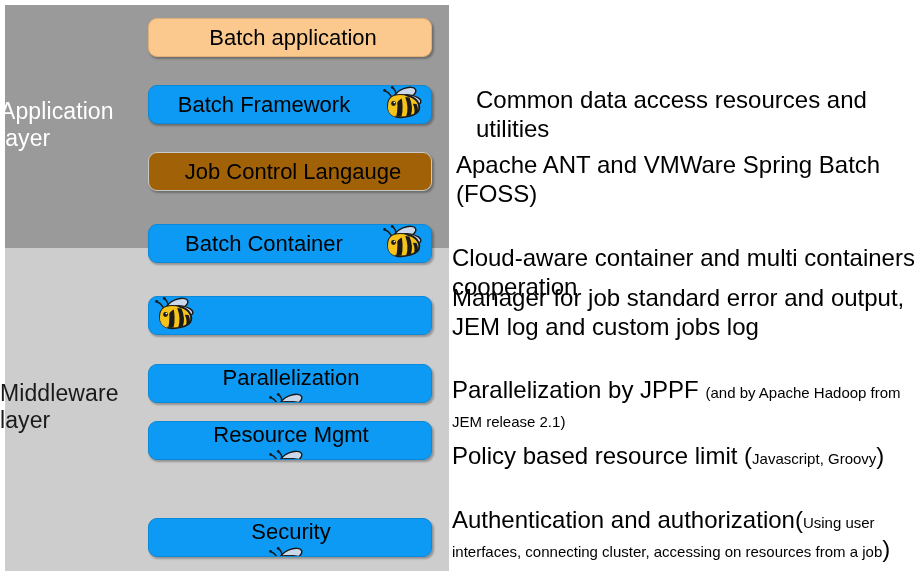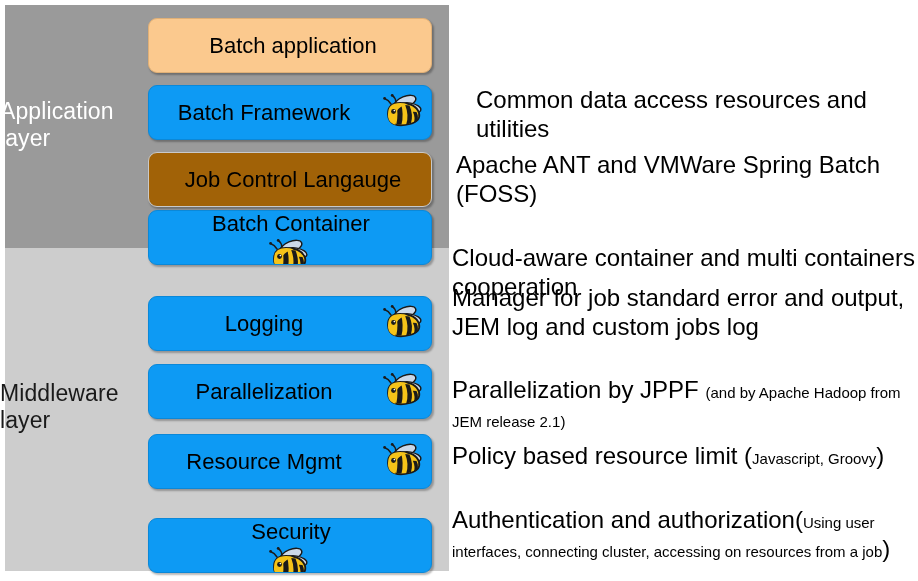--- a/index.html
+++ b/index.html
@@ -55,21 +55,21 @@
   .layer-caption.middleware {
     top: 380px;
     color: #1a1a1a;
   }
 
   
   .box {
     position: absolute;
     left: 148px;
     width: 284px;
-    height: 55px;
+    height: 39px;
     border-radius: 9px;
     box-sizing: border-box;
     box-shadow: 1.5px 2px 2px rgba(0,0,0,0.28);
     display: flex;
     align-items: center;
     overflow: hidden;
   }
   .box .box-label {
     flex: 1 1 auto;
     text-align: center;
@@ -154,21 +154,21 @@
           <circle cx="14.2" cy="2.4" r="1.4" fill="#1a1a1a"></circle>
         </g>
       </svg>
     </span>
   </div>
 
   <div class="box grey no-icon" style="top:152px;">
     <span class="box-label">Job Control Langauge</span>
   </div>
 
-  <div class="box blue has-icon" style="top:210px;flex-direction:column;">
+  <div class="box blue has-icon" style="top:224px;">
     <span class="box-label">Batch Container</span>
     <span class="bee-slot">
       <svg width="48" height="40" viewBox="0 0 48 40" aria-hidden="true">
         <ellipse cx="27" cy="9" rx="11.5" ry="5.5" transform="rotate(-22 27 9)" fill="#cbd8e9" stroke="#1a1a1a" stroke-width="1.4"></ellipse>
         <ellipse cx="32" cy="15" rx="11" ry="5" transform="rotate(10 32 15)" fill="#cbd8e9" stroke="#1a1a1a" stroke-width="1.4"></ellipse>
         <path d="M10 21 q0 -11 12 -11 q16 0 19 10 q2 8 -9 11 q-14 4 -20 -3 q-2 -3 -2 -7 z" fill="#f5c319" stroke="#1a1a1a" stroke-width="1.8"></path>
         <path d="M23 10.4 q3 11 0.5 21.2 q-3.2 0.4 -5.2 -0.2 q2.4 -10.4 -0.2 -20.6 z" fill="#1a1a1a"></path>
         <path d="M31.5 12.6 q4 9.6 1.5 17.4 q-2.6 1.2 -4.8 1.4 q3 -9 -1 -19.4 z" fill="#1a1a1a"></path>
         <path d="M38.5 19 q2.5 5.2 0.6 9 q-1.6 1.6 -3.4 2.2 q2 -5 -0.8 -11.4 z" fill="#1a1a1a"></path>
         <path d="M10 21 q0 -11 12 -11 q4.5 0 7.5 1.4 q-8 1.6 -11 7 q-3 5.4 -1 13.4 q-5 -1.4 -6.6 -5 q-1.2 -2.6 -0.9 -5.8 z" fill="#f5c319"></path>
@@ -176,62 +176,61 @@
         <circle cx="16.3" cy="17.6" r="0.8" fill="#ffffff"></circle>
         <path d="M13 11 q-2.5 -4 -6 -5.2" fill="none" stroke="#1a1a1a" stroke-width="1.5" stroke-linecap="round"></path>
         <path d="M18 9.2 q-0.5 -4.6 -3.5 -6.6" fill="none" stroke="#1a1a1a" stroke-width="1.5" stroke-linecap="round"></path>
         <circle cx="6.6" cy="5.4" r="1.4" fill="#1a1a1a"></circle>
         <circle cx="14.2" cy="2.4" r="1.4" fill="#1a1a1a"></circle>
       </svg>
     </span>
   </div>
 
   <div class="box blue has-icon" style="top:296px;">
-    <span class="box-label">Logging</span>
-    <span class="bee-slot">
-      <svg width="48" height="40" viewBox="0 0 48 40" aria-hidden="true">
-        <ellipse cx="27" cy="9" rx="11.5" ry="5.5" transform="rotate(-22 27 9)" fill="#cbd8e9" stroke="#1a1a1a" stroke-width="1.4"></ellipse>
-        <ellipse cx="32" cy="15" rx="11" ry="5" transform="rotate(10 32 15)" fill="#cbd8e9" stroke="#1a1a1a" stroke-width="1.4"></ellipse>
-        <path d="M10 21 q0 -11 12 -11 q16 0 19 10 q2 8 -9 11 q-14 4 -20 -3 q-2 -3 -2 -7 z" fill="#f5c319" stroke="#1a1a1a" stroke-width="1.8"></path>
-        <path d="M23 10.4 q3 11 0.5 21.2 q-3.2 0.4 -5.2 -0.2 q2.4 -10.4 -0.2 -20.6 z" fill="#1a1a1a"></path>
-        <path d="M31.5 12.6 q4 9.6 1.5 17.4 q-2.6 1.2 -4.8 1.4 q3 -9 -1 -19.4 z" fill="#1a1a1a"></path>
-        <path d="M38.5 19 q2.5 5.2 0.6 9 q-1.6 1.6 -3.4 2.2 q2 -5 -0.8 -11.4 z" fill="#1a1a1a"></path>
-        <path d="M10 21 q0 -11 12 -11 q4.5 0 7.5 1.4 q-8 1.6 -11 7 q-3 5.4 -1 13.4 q-5 -1.4 -6.6 -5 q-1.2 -2.6 -0.9 -5.8 z" fill="#f5c319"></path>
-        <circle cx="15.5" cy="18.5" r="2.4" fill="#1a1a1a"></circle>
-        <circle cx="16.3" cy="17.6" r="0.8" fill="#ffffff"></circle>
-        <path d="M13 11 q-2.5 -4 -6 -5.2" fill="none" stroke="#1a1a1a" stroke-width="1.5" stroke-linecap="round"></path>
-        <path d="M18 9.2 q-0.5 -4.6 -3.5 -6.6" fill="none" stroke="#1a1a1a" stroke-width="1.5" stroke-linecap="round"></path>
-        <circle cx="6.6" cy="5.4" r="1.4" fill="#1a1a1a"></circle>
-        <circle cx="14.2" cy="2.4" r="1.4" fill="#1a1a1a"></circle>
-      </svg>
-    </span>
-  </div>
-
-  <div class="box blue has-icon" style="top:364px;">
+    <span class="bee-slot">
+      <svg width="48" height="40" viewBox="0 0 48 40" aria-hidden="true">
+        <ellipse cx="27" cy="9" rx="11.5" ry="5.5" transform="rotate(-22 27 9)" fill="#cbd8e9" stroke="#1a1a1a" stroke-width="1.4"></ellipse>
+        <ellipse cx="32" cy="15" rx="11" ry="5" transform="rotate(10 32 15)" fill="#cbd8e9" stroke="#1a1a1a" stroke-width="1.4"></ellipse>
+        <path d="M10 21 q0 -11 12 -11 q16 0 19 10 q2 8 -9 11 q-14 4 -20 -3 q-2 -3 -2 -7 z" fill="#f5c319" stroke="#1a1a1a" stroke-width="1.8"></path>
+        <path d="M23 10.4 q3 11 0.5 21.2 q-3.2 0.4 -5.2 -0.2 q2.4 -10.4 -0.2 -20.6 z" fill="#1a1a1a"></path>
+        <path d="M31.5 12.6 q4 9.6 1.5 17.4 q-2.6 1.2 -4.8 1.4 q3 -9 -1 -19.4 z" fill="#1a1a1a"></path>
+        <path d="M38.5 19 q2.5 5.2 0.6 9 q-1.6 1.6 -3.4 2.2 q2 -5 -0.8 -11.4 z" fill="#1a1a1a"></path>
+        <path d="M10 21 q0 -11 12 -11 q4.5 0 7.5 1.4 q-8 1.6 -11 7 q-3 5.4 -1 13.4 q-5 -1.4 -6.6 -5 q-1.2 -2.6 -0.9 -5.8 z" fill="#f5c319"></path>
+        <circle cx="15.5" cy="18.5" r="2.4" fill="#1a1a1a"></circle>
+        <circle cx="16.3" cy="17.6" r="0.8" fill="#ffffff"></circle>
+        <path d="M13 11 q-2.5 -4 -6 -5.2" fill="none" stroke="#1a1a1a" stroke-width="1.5" stroke-linecap="round"></path>
+        <path d="M18 9.2 q-0.5 -4.6 -3.5 -6.6" fill="none" stroke="#1a1a1a" stroke-width="1.5" stroke-linecap="round"></path>
+        <circle cx="6.6" cy="5.4" r="1.4" fill="#1a1a1a"></circle>
+        <circle cx="14.2" cy="2.4" r="1.4" fill="#1a1a1a"></circle>
+      </svg>
+    </span>
+  </div>
+
+  <div class="box blue has-icon" style="top:364px;flex-direction:column;">
     <span class="box-label">Parallelization</span>
     <span class="bee-slot">
       <svg width="48" height="40" viewBox="0 0 48 40" aria-hidden="true">
         <ellipse cx="27" cy="9" rx="11.5" ry="5.5" transform="rotate(-22 27 9)" fill="#cbd8e9" stroke="#1a1a1a" stroke-width="1.4"></ellipse>
         <ellipse cx="32" cy="15" rx="11" ry="5" transform="rotate(10 32 15)" fill="#cbd8e9" stroke="#1a1a1a" stroke-width="1.4"></ellipse>
         <path d="M10 21 q0 -11 12 -11 q16 0 19 10 q2 8 -9 11 q-14 4 -20 -3 q-2 -3 -2 -7 z" fill="#f5c319" stroke="#1a1a1a" stroke-width="1.8"></path>
         <path d="M23 10.4 q3 11 0.5 21.2 q-3.2 0.4 -5.2 -0.2 q2.4 -10.4 -0.2 -20.6 z" fill="#1a1a1a"></path>
         <path d="M31.5 12.6 q4 9.6 1.5 17.4 q-2.6 1.2 -4.8 1.4 q3 -9 -1 -19.4 z" fill="#1a1a1a"></path>
         <path d="M38.5 19 q2.5 5.2 0.6 9 q-1.6 1.6 -3.4 2.2 q2 -5 -0.8 -11.4 z" fill="#1a1a1a"></path>
         <path d="M10 21 q0 -11 12 -11 q4.5 0 7.5 1.4 q-8 1.6 -11 7 q-3 5.4 -1 13.4 q-5 -1.4 -6.6 -5 q-1.2 -2.6 -0.9 -5.8 z" fill="#f5c319"></path>
         <circle cx="15.5" cy="18.5" r="2.4" fill="#1a1a1a"></circle>
         <circle cx="16.3" cy="17.6" r="0.8" fill="#ffffff"></circle>
         <path d="M13 11 q-2.5 -4 -6 -5.2" fill="none" stroke="#1a1a1a" stroke-width="1.5" stroke-linecap="round"></path>
         <path d="M18 9.2 q-0.5 -4.6 -3.5 -6.6" fill="none" stroke="#1a1a1a" stroke-width="1.5" stroke-linecap="round"></path>
         <circle cx="6.6" cy="5.4" r="1.4" fill="#1a1a1a"></circle>
         <circle cx="14.2" cy="2.4" r="1.4" fill="#1a1a1a"></circle>
       </svg>
     </span>
   </div>
 
-  <div class="box blue has-icon" style="top:434px;">
+  <div class="box blue has-icon" style="top:421px;flex-direction:column;">
     <span class="box-label">Resource Mgmt</span>
     <span class="bee-slot">
       <svg width="48" height="40" viewBox="0 0 48 40" aria-hidden="true">
         <ellipse cx="27" cy="9" rx="11.5" ry="5.5" transform="rotate(-22 27 9)" fill="#cbd8e9" stroke="#1a1a1a" stroke-width="1.4"></ellipse>
         <ellipse cx="32" cy="15" rx="11" ry="5" transform="rotate(10 32 15)" fill="#cbd8e9" stroke="#1a1a1a" stroke-width="1.4"></ellipse>
         <path d="M10 21 q0 -11 12 -11 q16 0 19 10 q2 8 -9 11 q-14 4 -20 -3 q-2 -3 -2 -7 z" fill="#f5c319" stroke="#1a1a1a" stroke-width="1.8"></path>
         <path d="M23 10.4 q3 11 0.5 21.2 q-3.2 0.4 -5.2 -0.2 q2.4 -10.4 -0.2 -20.6 z" fill="#1a1a1a"></path>
         <path d="M31.5 12.6 q4 9.6 1.5 17.4 q-2.6 1.2 -4.8 1.4 q3 -9 -1 -19.4 z" fill="#1a1a1a"></path>
         <path d="M38.5 19 q2.5 5.2 0.6 9 q-1.6 1.6 -3.4 2.2 q2 -5 -0.8 -11.4 z" fill="#1a1a1a"></path>
         <path d="M10 21 q0 -11 12 -11 q4.5 0 7.5 1.4 q-8 1.6 -11 7 q-3 5.4 -1 13.4 q-5 -1.4 -6.6 -5 q-1.2 -2.6 -0.9 -5.8 z" fill="#f5c319"></path>

